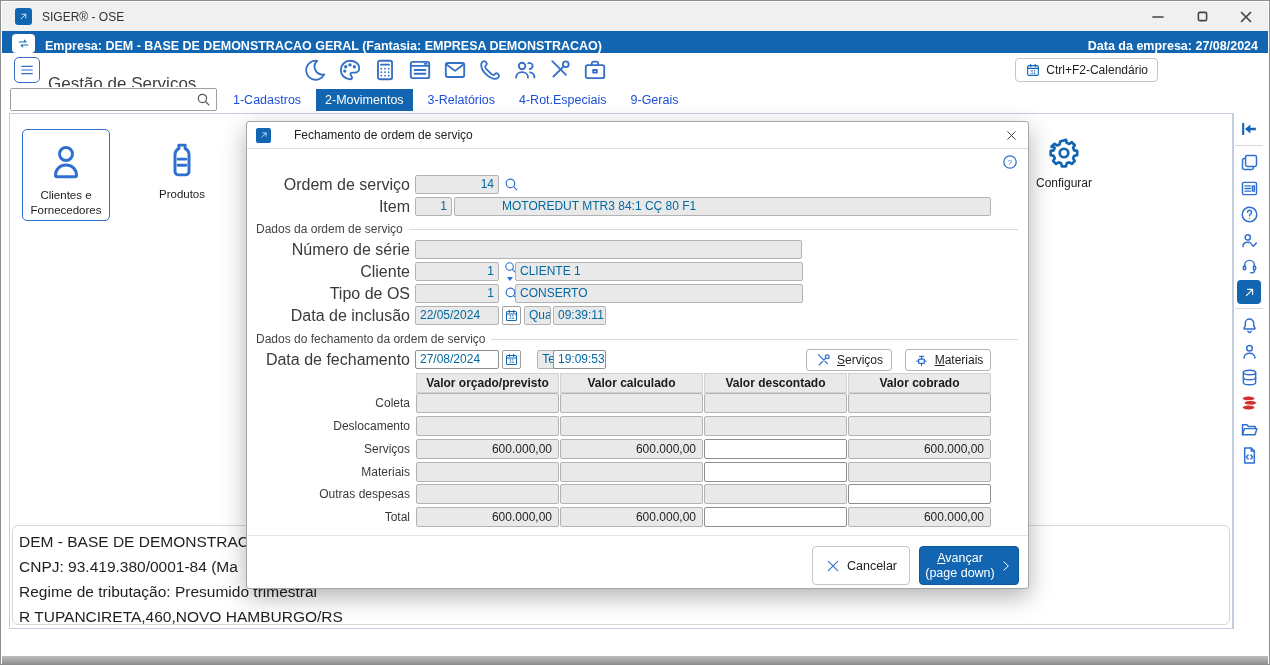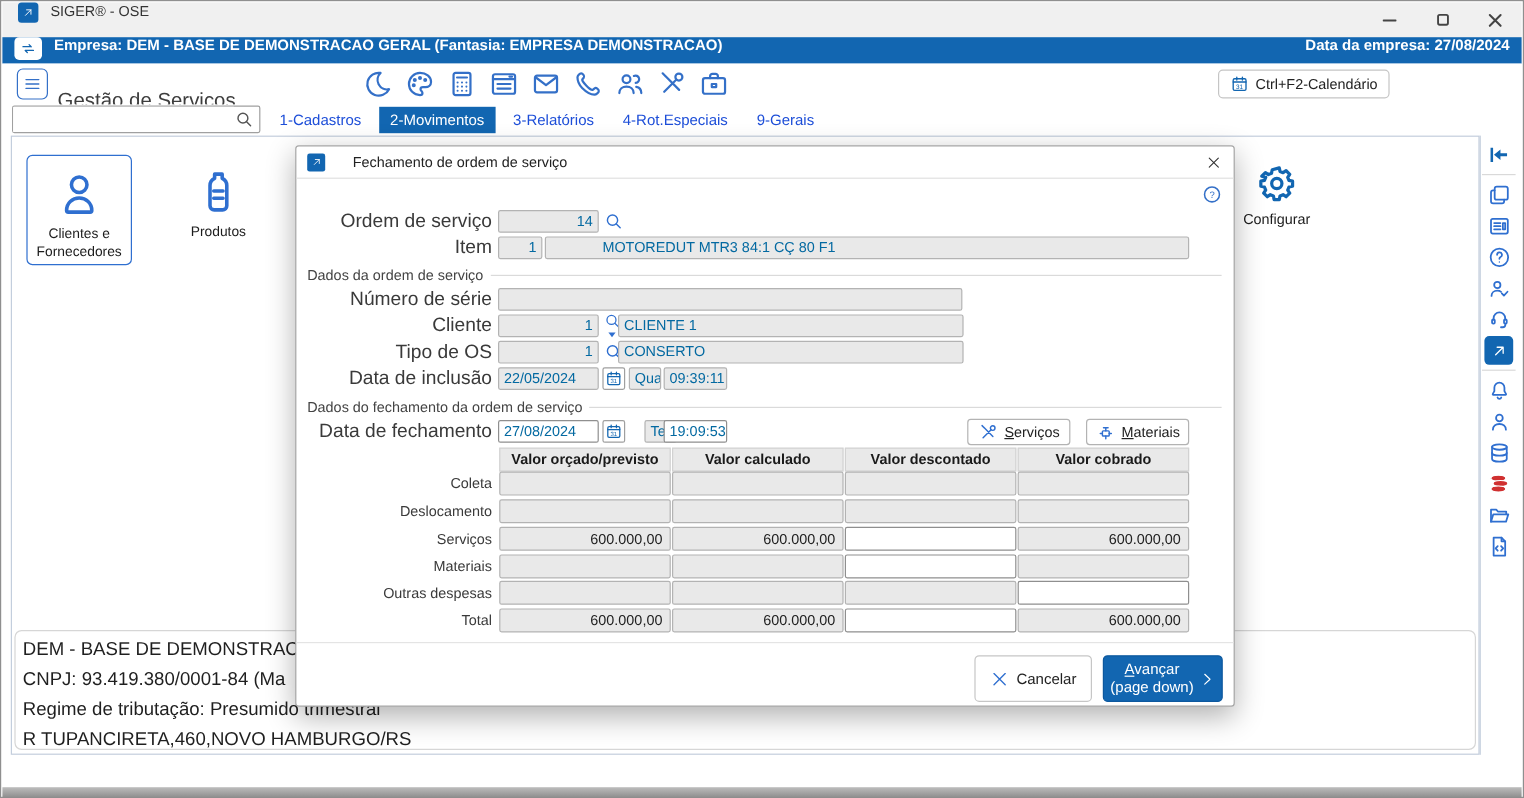--- a/index.html
+++ b/index.html
@@ -3,28 +3,28 @@
 <meta charset="utf-8">
 <style>
   * { margin:0; padding:0; box-sizing:border-box; }
   html,body { width:1270px; height:665px; overflow:hidden; }
   body { font-family:"Liberation Sans", sans-serif; font-size:12px; color:#222; background:#fff; position:relative; }
   svg { display:block; }
   .st { fill:none; stroke:currentColor; stroke-width:1.7; stroke-linecap:round; stroke-linejoin:round; }
 
   
   .win { position:absolute; inset:0; border:1px solid #8f8f8f; background:#fff; }
-  .titlebar { position:absolute; left:1px; top:1px; right:1px; height:29px; background:#f0f0f0; display:flex; }
+  .titlebar { position:absolute; left:1px; top:1px; right:1px; height:29px; background:#f0f0f0; display:flex; align-items:center; }
   .appicon { width:17px; height:17px; background:#1266b1; border-radius:3px; margin-left:13px; display:flex; align-items:center; justify-content:center; color:#fff; }
   .titletext { margin-left:10px; font-size:12px; color:#333; }
   .wincontrols { margin-left:auto; display:flex; height:100%; }
   .wc { width:44px; height:100%; display:flex; align-items:center; justify-content:center; color:#444; }
 
   
-  .companybar { position:absolute; left:1px; top:30px; right:1px; height:22px; background:#1266b1; display:flex; align-items:flex-start; color:#fff; font-weight:bold; font-size:12.5px; padding:0 10px; }
+  .companybar { position:absolute; left:1px; top:30px; right:1px; height:22px; background:#1266b1; display:flex; align-items:flex-end; color:#fff; font-weight:bold; font-size:12.5px; padding:0 10px; }
   .syncbadge { width:23px; height:19px; background:#fff; border-radius:4px; display:flex; align-items:center; justify-content:center; color:#1266b1; margin-right:10px; }
   .companydate { margin-left:auto; }
 
   
   .toolbar { position:absolute; left:1px; top:52px; right:1px; height:34px; background:#fff; }
   .hamburger { position:absolute; left:12px; top:4px; width:26px; height:26px; border:1.6px solid #3470c8; border-radius:5px; display:flex; align-items:center; justify-content:center; color:#3470c8; background:#fff; }
   .moduletitle { position:absolute; left:46px; top:21px; font-size:17px; color:#3d3d3d; }
   .tbicons { position:absolute; left:300px; top:4px; display:flex; gap:9px; }
   .tbicons .tbi { width:26px; height:26px; color:#3470c8; }
   .calbtn { position:absolute; right:110px; top:5px; height:24px; padding:0 9px; background:#fff; border:1px solid #c5c5c5; border-radius:4px; display:flex; align-items:center; gap:5px; font-size:12px; color:#222; }

